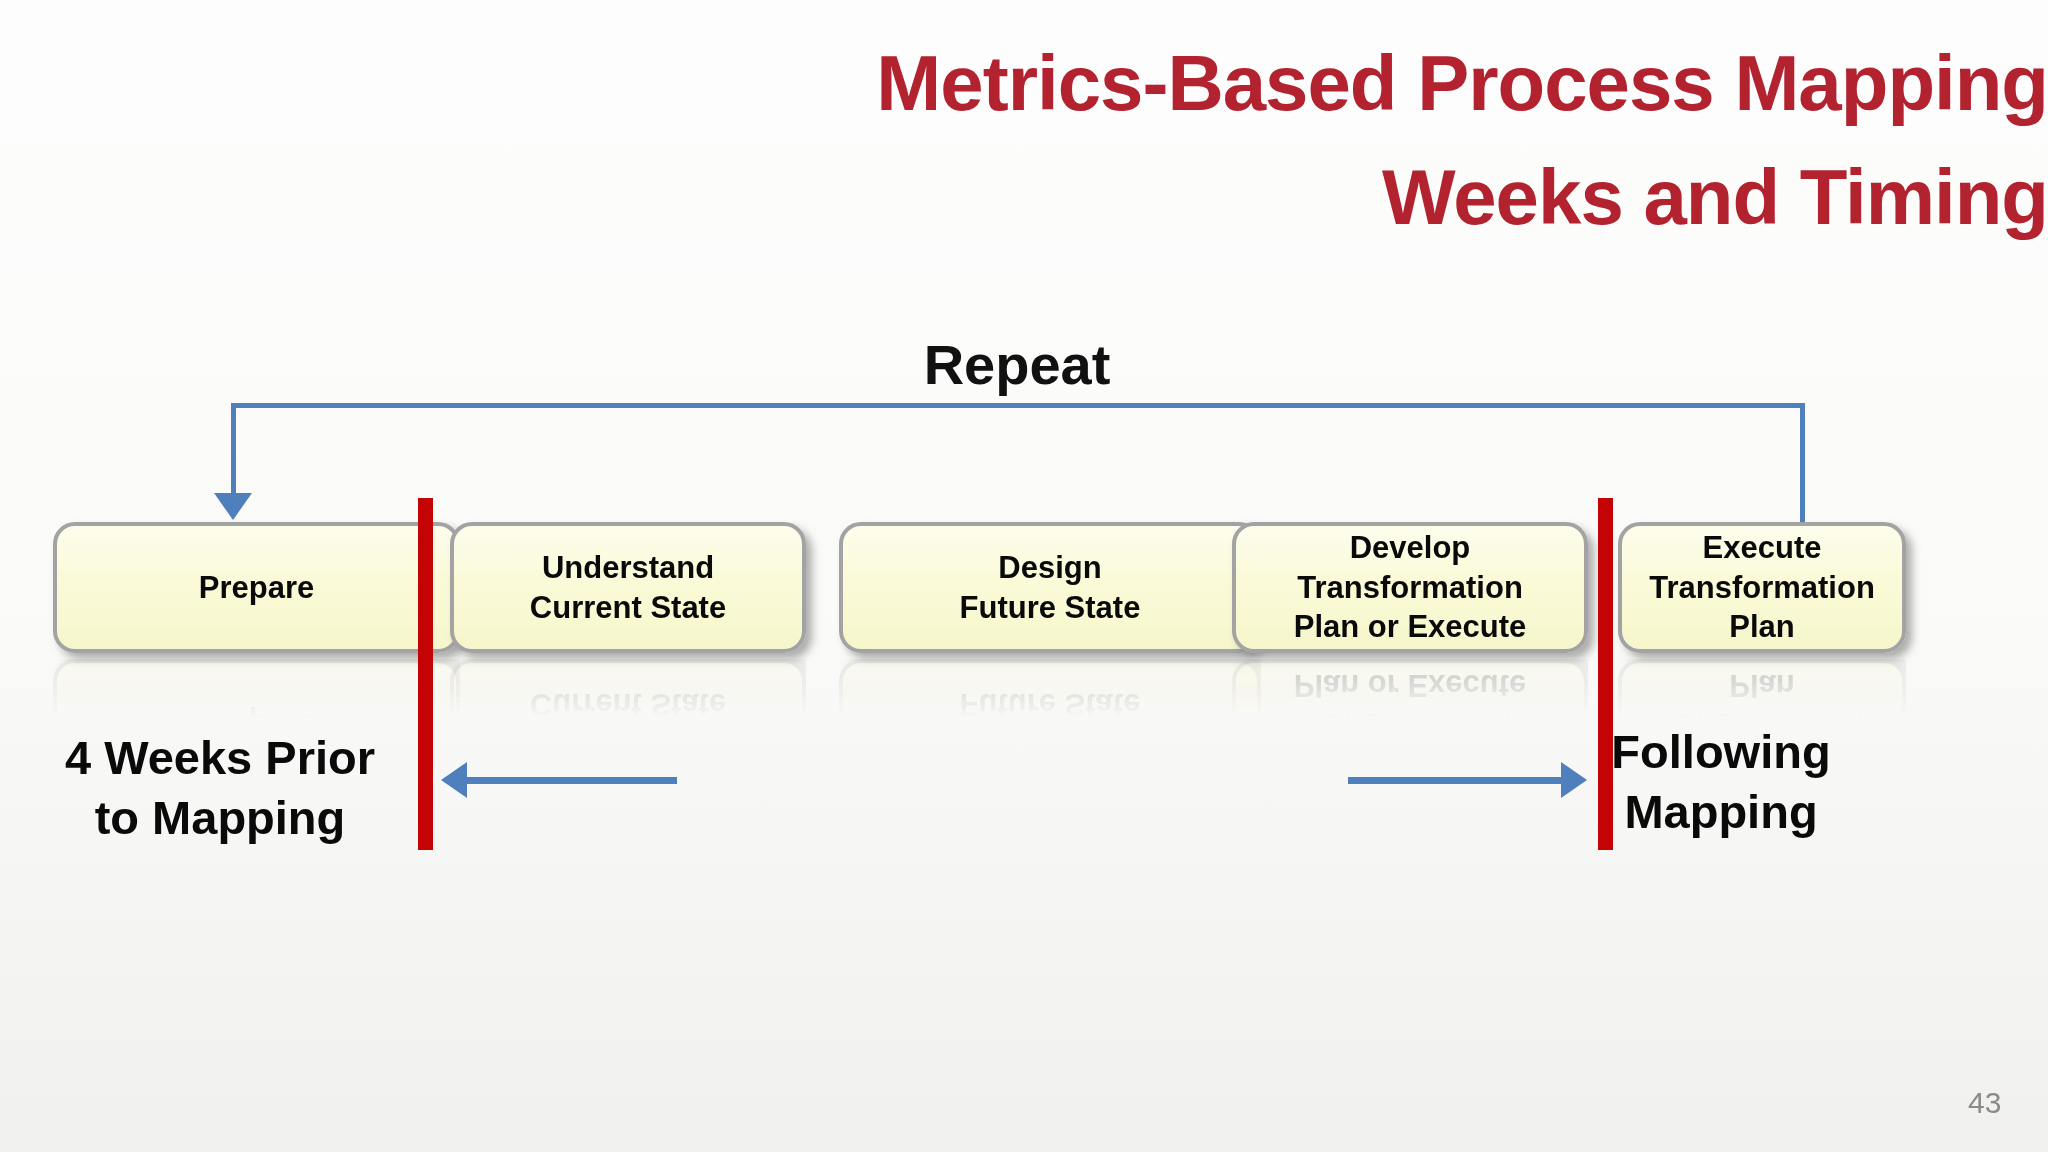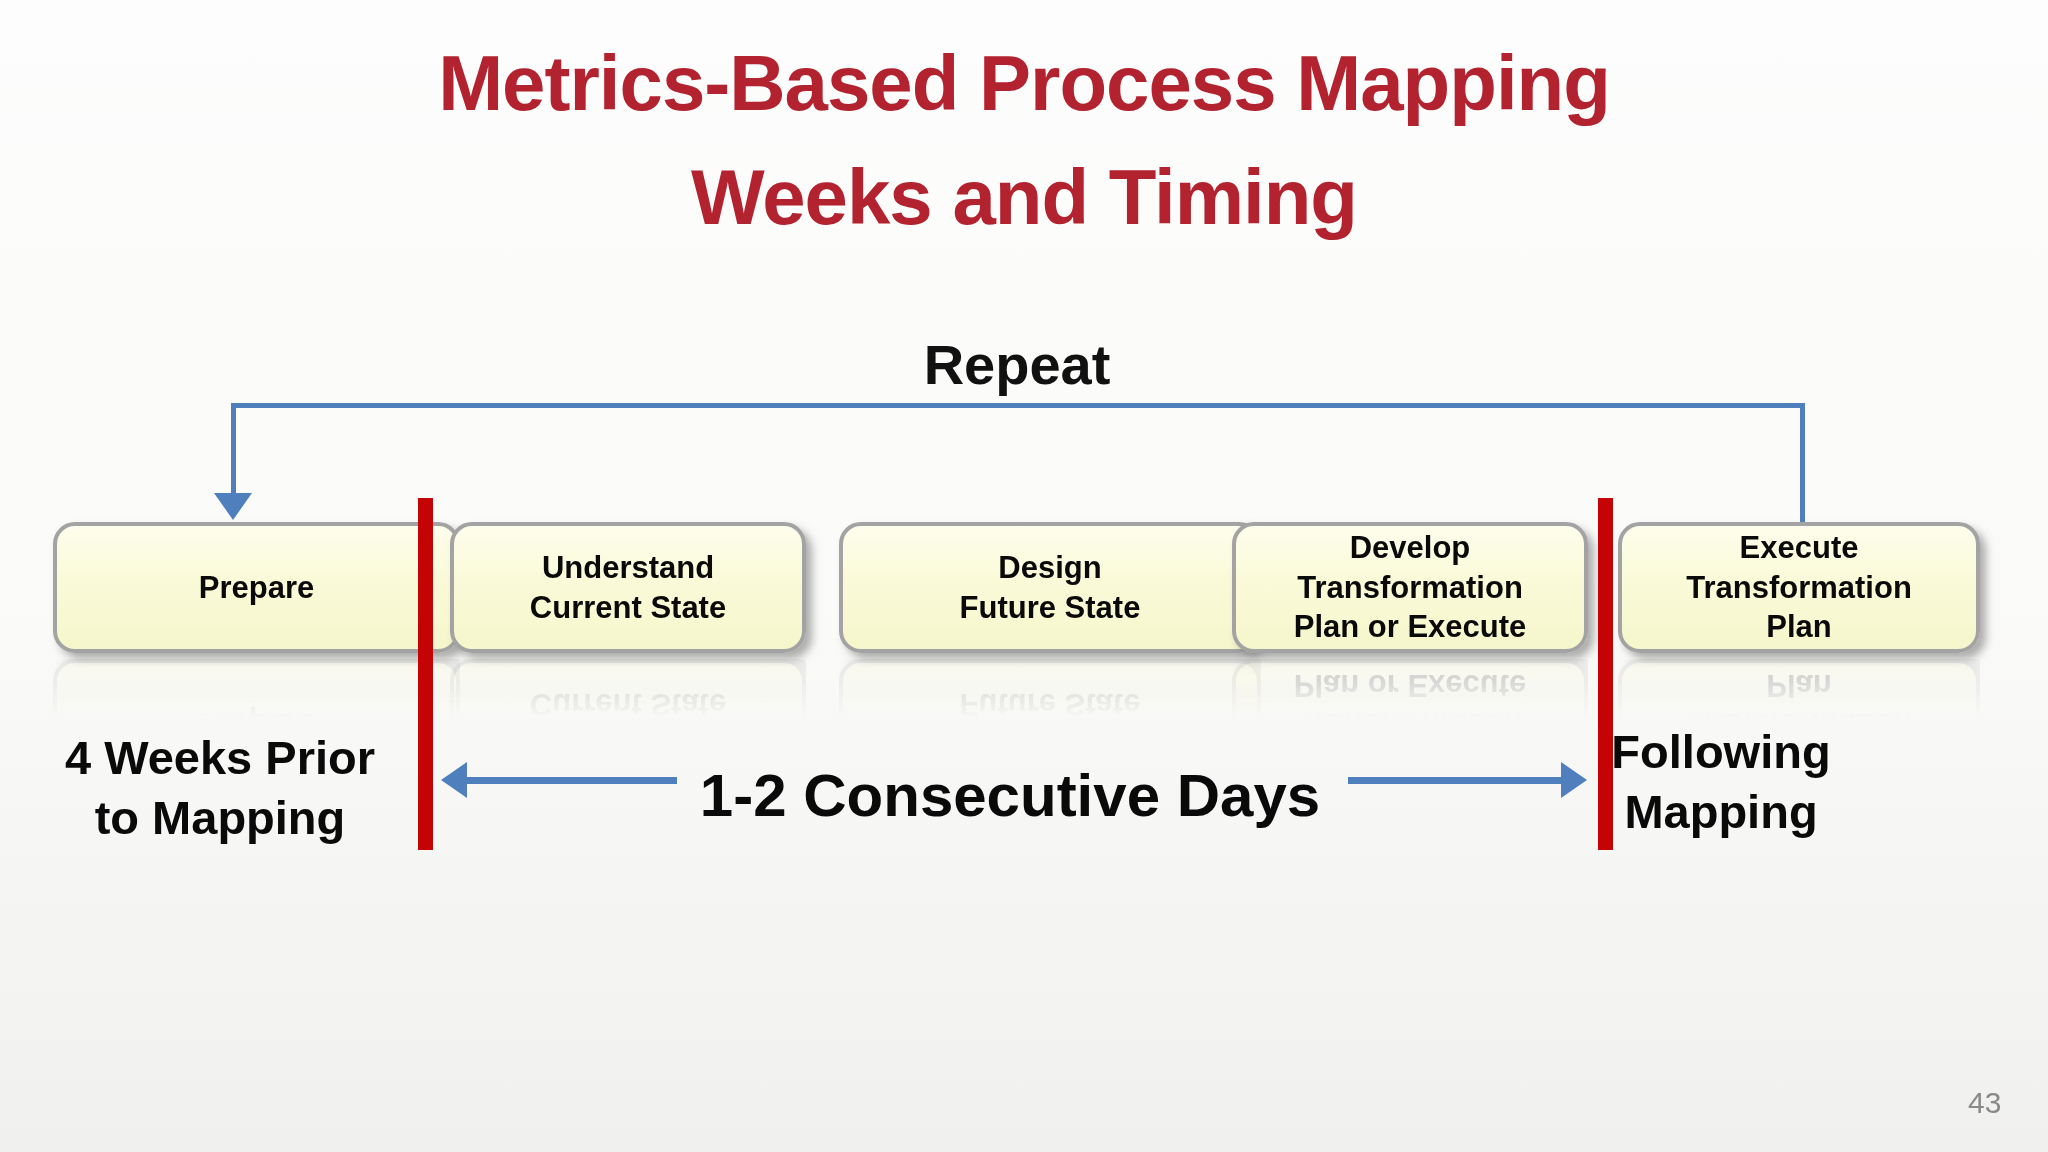--- a/index.html
+++ b/index.html
@@ -10,21 +10,21 @@
   }
   .slide {
     position: relative;
     width: 2048px; height: 1152px;
     background: linear-gradient(180deg, #FDFDFD 0%, #FAFAF8 55%, #F0F0EE 100%);
   }
   .title {
     position: absolute;
     left: 0; right: 0; top: 26px;
     margin: 0;
-    text-align: center;
+    text-align: right;
     font-size: 78px;
     line-height: 114px;
     font-weight: bold;
     color: var(--title-red, #B2222F);
     letter-spacing: -1px;
   }
   .repeat-label {
     position: absolute;
     left: 231px; width: 1572px; top: 332px;
     text-align: center;
@@ -53,21 +53,21 @@
     text-align: center;
     font-size: 31px; font-weight: bold; color: #0A0A0A;
     line-height: 1.29;
     white-space: pre-line;
     -webkit-box-reflect: below 6px linear-gradient(to bottom, rgba(0,0,0,0) 55%, rgba(0,0,0,0.22) 100%);
   }
   .box-1 { left: 53px;   width: 407px; }
   .box-2 { left: 450px;  width: 356px; }
   .box-3 { left: 839px;  width: 422px; }
   .box-4 { left: 1232px; width: 356px; }
-  .box-5 { left: 1618px; width: 362px; }
+  .box-5 { left: 1618px; width: 288px; }
   .red-bar {
     position: absolute;
     top: 498px; height: 352px; width: 15px;
     background: var(--bar-red, #C40404);
   }
   .bar-left  { left: 418px; }
   .bar-right { left: 1598px; }
   .timing-label {
     position: absolute;
     font-weight: bold; color: #0A0A0A;
@@ -114,21 +114,20 @@
 Plan or Execute</div>
   <div class="phase-box box-5">Execute
 Transformation
 Plan</div>
 
   <div class="red-bar bar-left"></div>
   <div class="red-bar bar-right"></div>
 
   <div class="timing-label label-before">4 Weeks Prior
 to Mapping</div>
-  <div class="timing-label label-during">1-2 Consecutive Days</div>
   <div class="timing-label label-after">Following
 Mapping</div>
 
   <div class="arrow-shaft shaft-left"></div>
   <div class="arrow-head head-left"></div>
   <div class="arrow-shaft shaft-right"></div>
   <div class="arrow-head head-right"></div>
 
   <div class="page-number">43</div>
 

